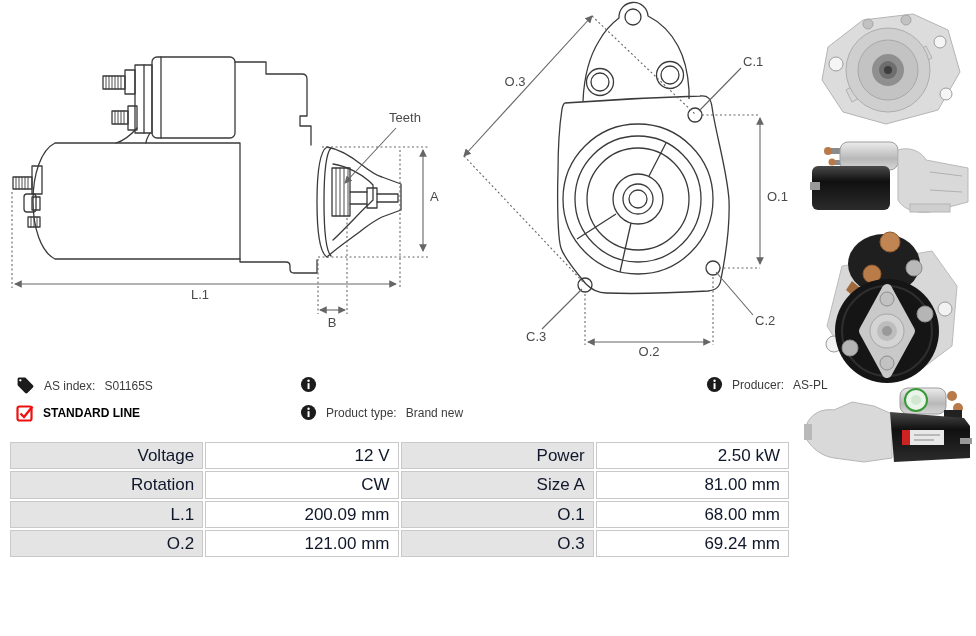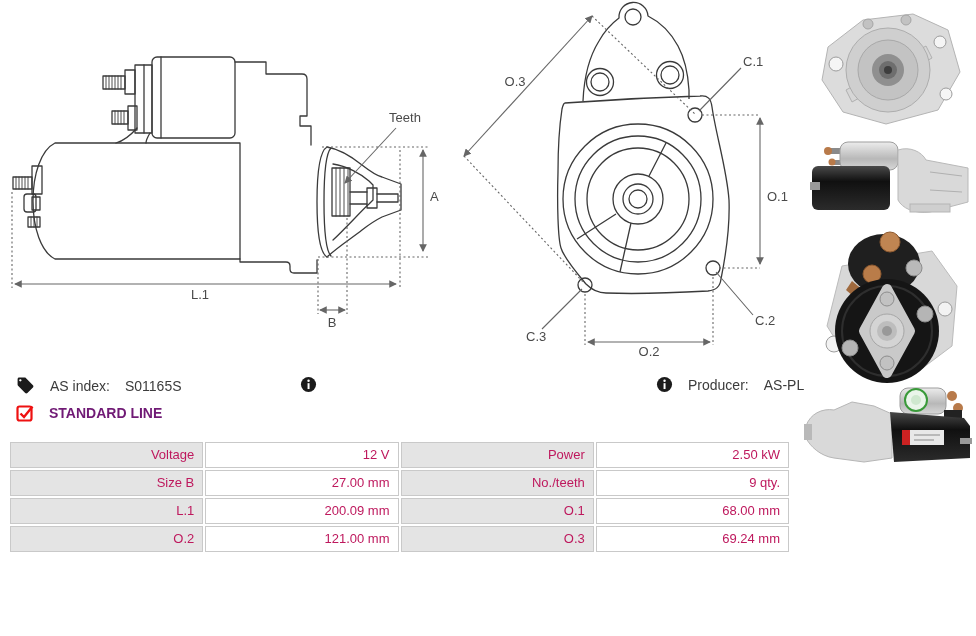--- a/index.html
+++ b/index.html
@@ -1,27 +1,27 @@
 <!DOCTYPE html>
 <html><head>
 <meta charset="utf-8">
 <style>
   html,body{margin:0;padding:0;background:#fff;}
   .page{position:relative;width:976px;height:636px;background:#fff;overflow:hidden;
         font-family:"Liberation Sans",sans-serif;color:#3c3c3c;}
   .abs{position:absolute;}
   svg text{font-family:"Liberation Sans",sans-serif;}
   
-  .info-item{position:absolute;display:flex;align-items:center;gap:15px;font-size:14px;white-space:nowrap;justify-content:space-between;}
+  .info-item{position:absolute;display:flex;align-items:center;gap:9px;font-size:12px;white-space:nowrap;justify-content:space-between;}
   .info-item b{font-weight:normal;}
-  .red{color:#701a75;font-weight:bold;}
+  .red{color:#000000;font-weight:bold;}
   .logo-wrap{position:absolute;left:698px;top:391px;}
   
   table.spec{position:absolute;left:8px;top:440px;width:783px;border-collapse:separate;
-             border-spacing:2px;table-layout:fixed;font-size:13px;color:#be185d;}
+             border-spacing:2px;table-layout:fixed;font-size:17px;color:#0f172a;}
   table.spec td{border:1px solid #c9c9c9;padding:2px 8px;text-align:right;height:20px;vertical-align:middle;line-height:1.25;}
   td.lbl{background:#e4e4e4;padding-left:34px;}
   td.val{background:#ffffff;margin-left:8px;}
   .photo{position:absolute;}
 </style>
 </head>
 <body>
 
 <div class="page">
 
@@ -235,45 +235,54 @@
   </div>
 
   <div class="info-item" style="left:300px;top:376px">
     <svg width="17" height="17" viewBox="0 0 18 18">
       <circle cx="9" cy="9" r="8" fill="#1b1b1b"></circle>
       <rect x="8" y="7.6" width="2.1" height="6.2" fill="#fff"></rect>
       <circle cx="9.05" cy="5" r="1.3" fill="#fff"></circle>
     </svg>
   </div>
 
-
-  <div class="info-item" style="left:656px;top:376px">
+  <div class="info-item" style="left:300px;top:404px">
     <svg width="17" height="17" viewBox="0 0 18 18">
       <circle cx="9" cy="9" r="8" fill="#1b1b1b"></circle>
       <rect x="8" y="7.6" width="2.1" height="6.2" fill="#fff"></rect>
       <circle cx="9.05" cy="5" r="1.3" fill="#fff"></circle>
     </svg>
+    <span>Product type:</span>
+    <b>Brand new</b>
+  </div>
+
+  <div class="info-item" style="left:706px;top:376px">
+    <svg width="17" height="17" viewBox="0 0 18 18">
+      <circle cx="9" cy="9" r="8" fill="#1b1b1b"></circle>
+      <rect x="8" y="7.6" width="2.1" height="6.2" fill="#fff"></rect>
+      <circle cx="9.05" cy="5" r="1.3" fill="#fff"></circle>
+    </svg>
     <span>Producer:</span>
     <b>AS-PL</b>
   </div>
 
 
   <table class="spec">
     <tbody>
       <tr>
         <td class="lbl">Voltage</td>
         <td class="val">12 V</td>
         <td class="lbl">Power</td>
         <td class="val">2.50 kW</td>
       </tr>
       <tr>
-        <td class="lbl">Size B</td>
-        <td class="val">27.00 mm</td>
-        <td class="lbl">No./teeth</td>
-        <td class="val">9 qty.</td>
+        <td class="lbl">Rotation</td>
+        <td class="val">CW</td>
+        <td class="lbl">Size A</td>
+        <td class="val">81.00 mm</td>
       </tr>
       <tr>
         <td class="lbl">L.1</td>
         <td class="val">200.09 mm</td>
         <td class="lbl">O.1</td>
         <td class="val">68.00 mm</td>
       </tr>
       <tr>
         <td class="lbl">O.2</td>
         <td class="val">121.00 mm</td>

